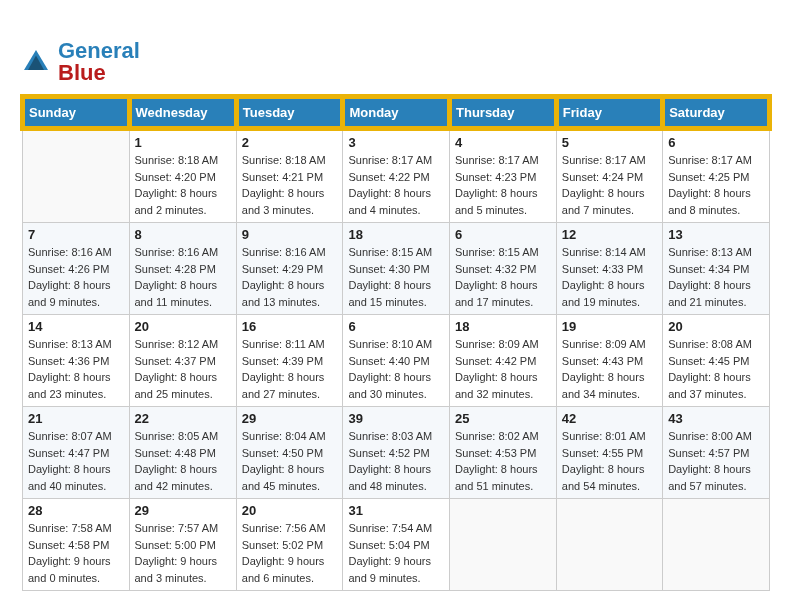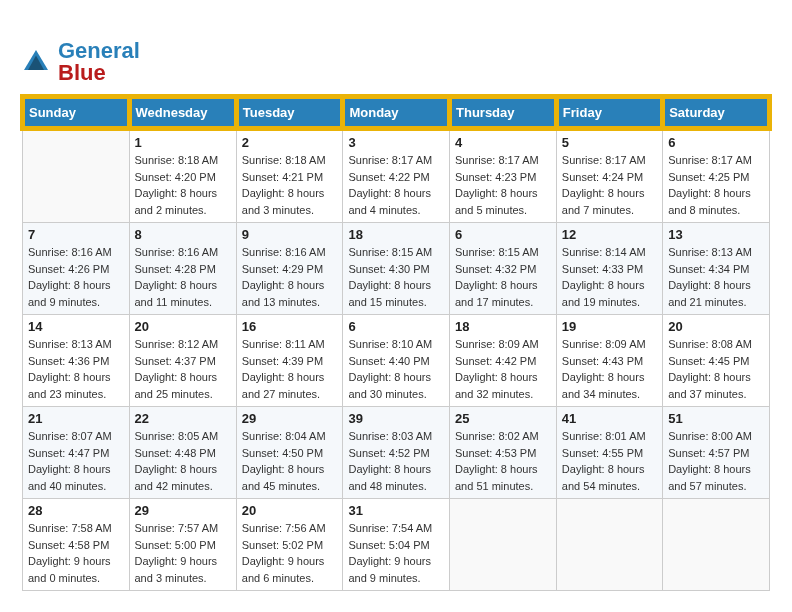--- a/index.html
+++ b/index.html
@@ -224,25 +224,25 @@
         </td>
         <td>
           <span class="day-number">39</span>
           <div class="day-info">Sunrise: 8:03 AM<br>Sunset: 4:52 PM<br>Daylight: 8 hours and 48 minutes.</div>
         </td>
         <td>
           <span class="day-number">25</span>
           <div class="day-info">Sunrise: 8:02 AM<br>Sunset: 4:53 PM<br>Daylight: 8 hours and 51 minutes.</div>
         </td>
         <td>
-          <span class="day-number">41</span>
+          <span class="day-number">42</span>
           <div class="day-info">Sunrise: 8:01 AM<br>Sunset: 4:55 PM<br>Daylight: 8 hours and 54 minutes.</div>
         </td>
         <td>
-          <span class="day-number">51</span>
+          <span class="day-number">43</span>
           <div class="day-info">Sunrise: 8:00 AM<br>Sunset: 4:57 PM<br>Daylight: 8 hours and 57 minutes.</div>
         </td>
       </tr>
       <tr>
         <td>
           <span class="day-number">28</span>
           <div class="day-info">Sunrise: 7:58 AM<br>Sunset: 4:58 PM<br>Daylight: 9 hours and 0 minutes.</div>
         </td>
         <td>
           <span class="day-number">29</span>

